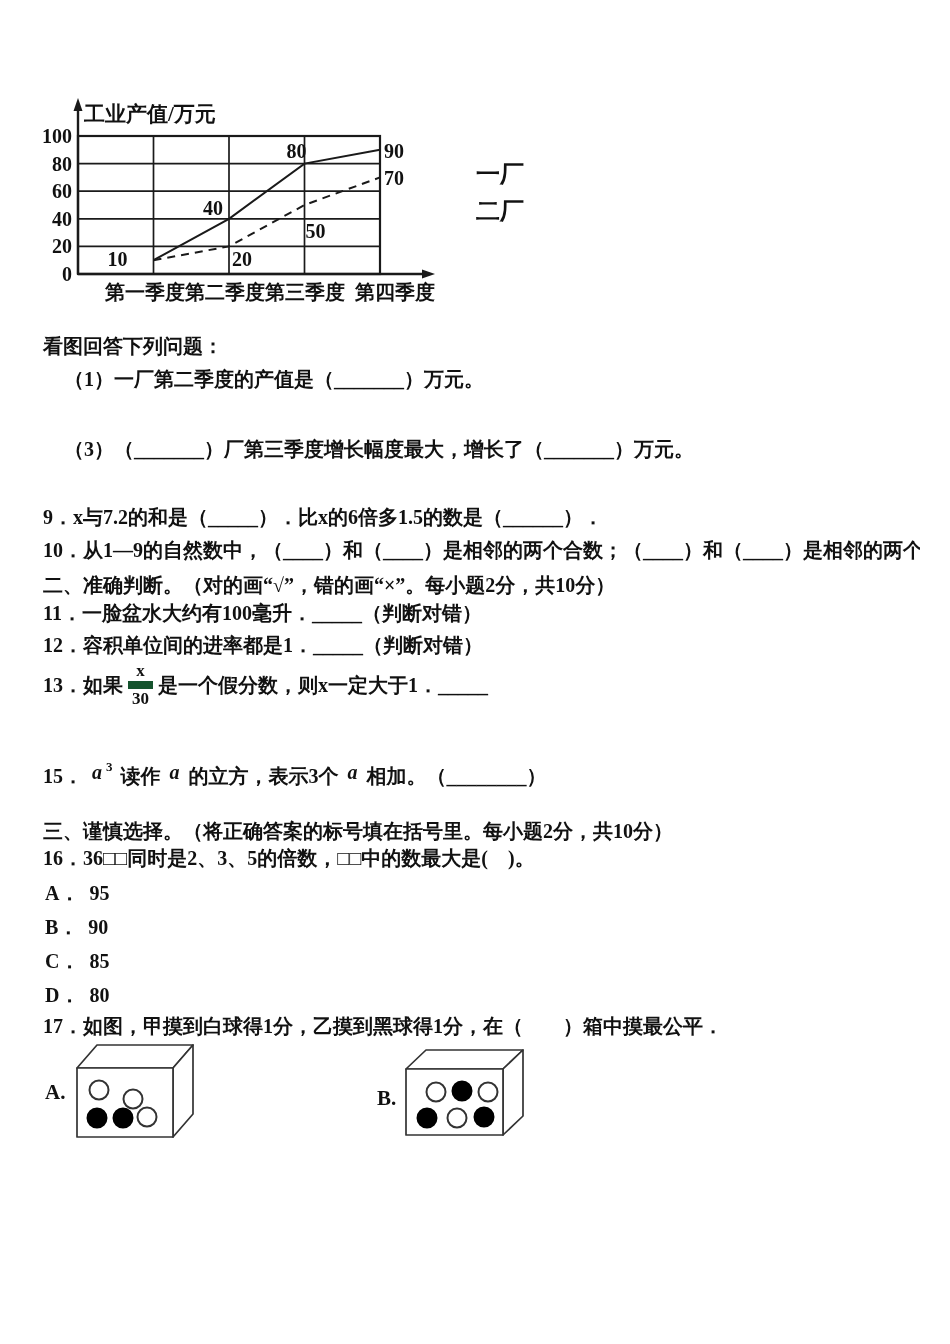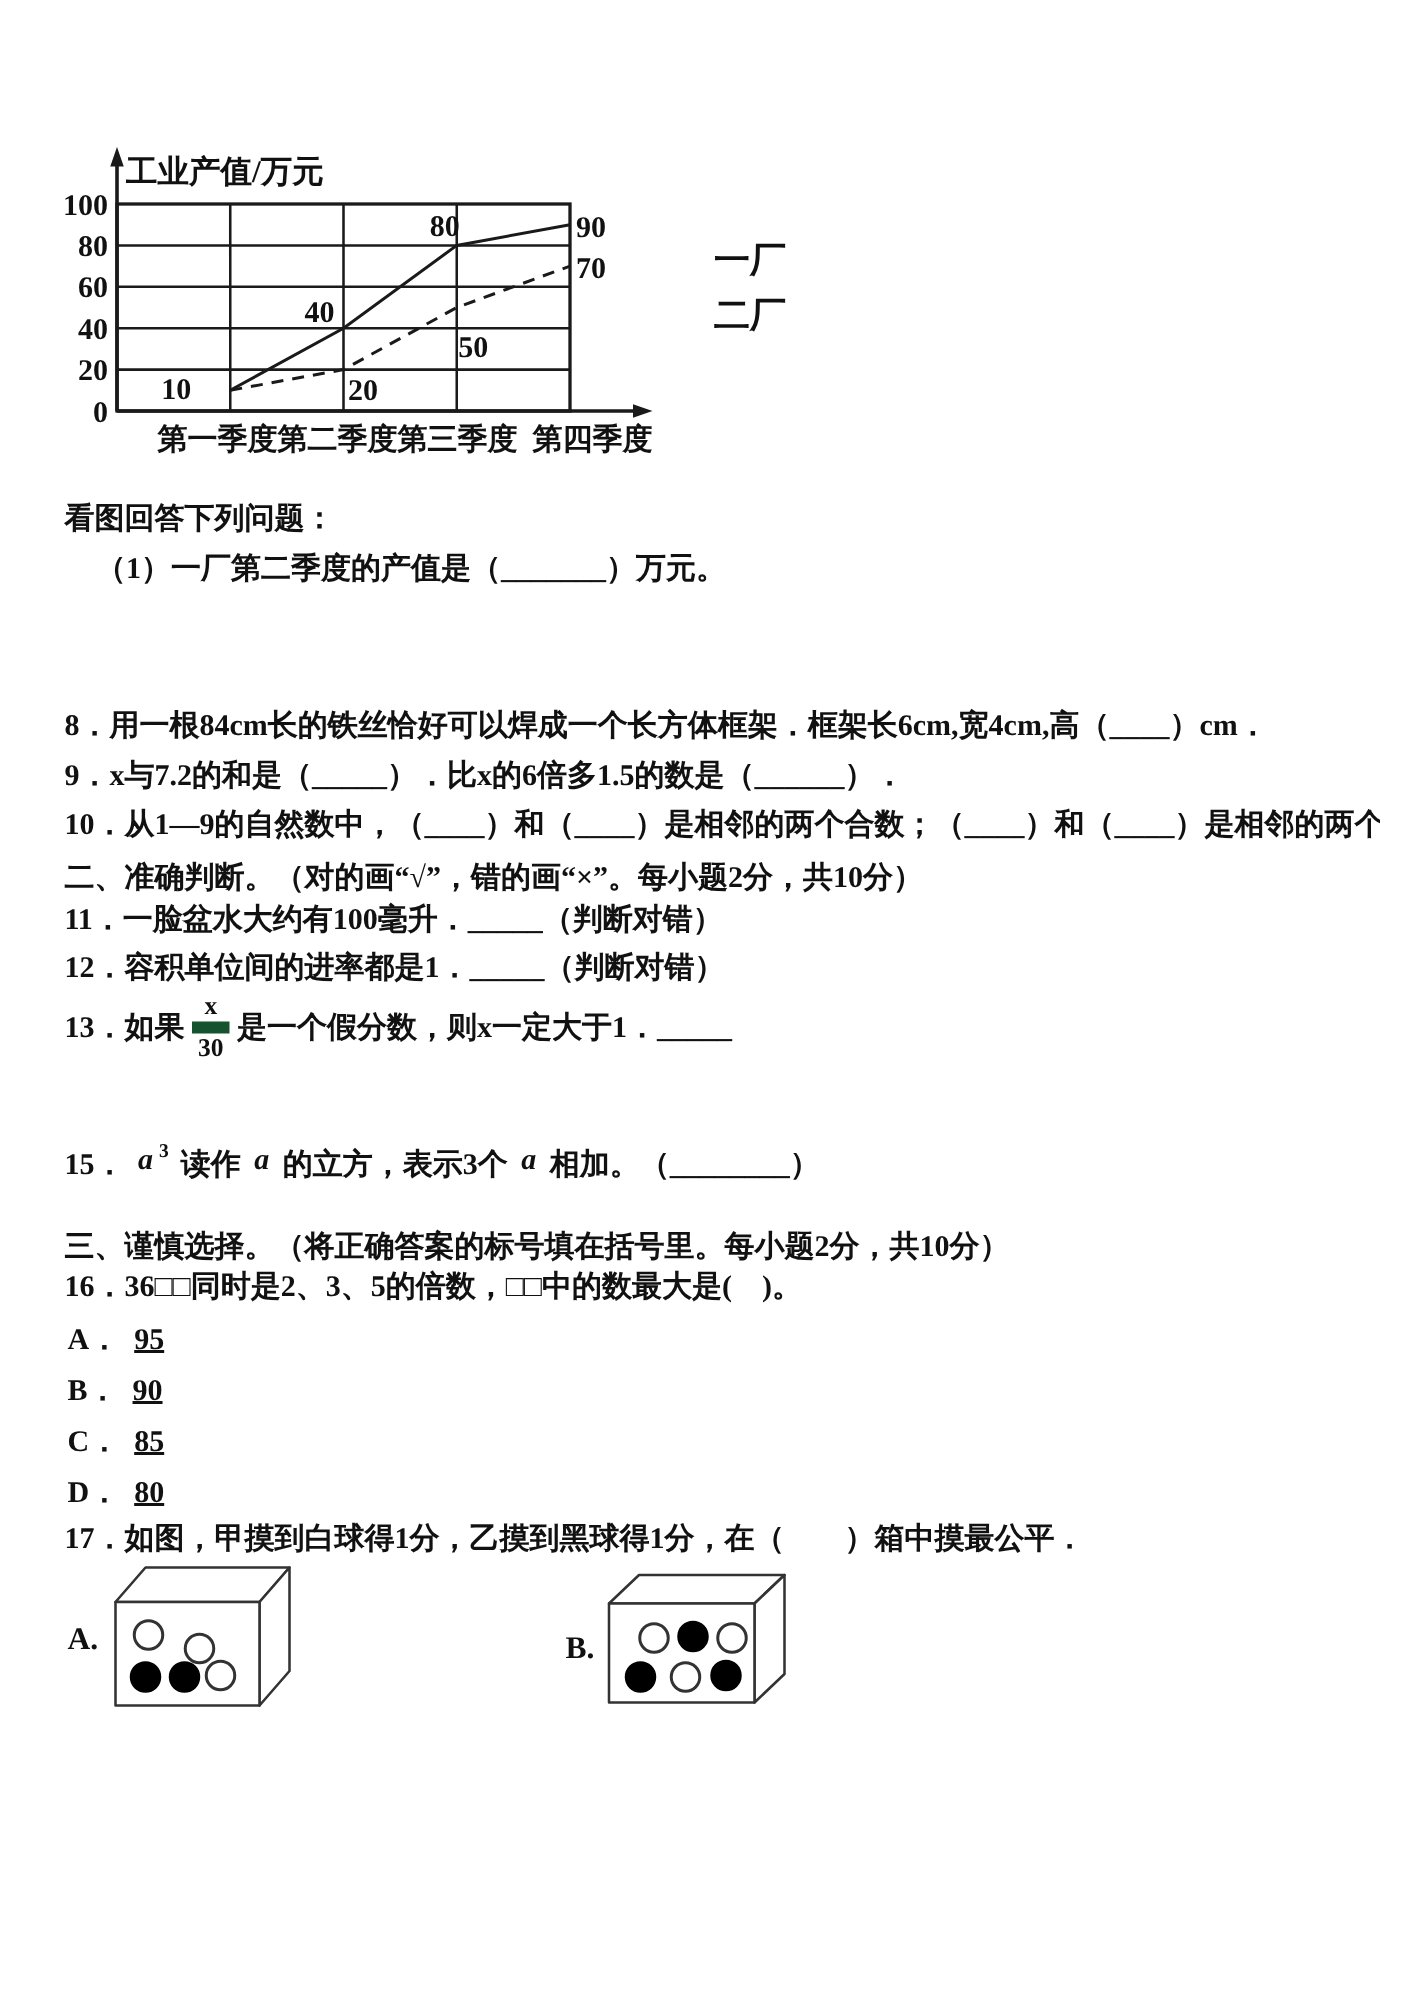--- a/index.html
+++ b/index.html
@@ -6,21 +6,21 @@
   #page{
     position:relative;width:920px;height:1344px;background:#ffffff;overflow:hidden;
     font-family:"Liberation Serif",serif;color:#111;
   }
   .line{
     position:absolute;left:43px;font-size:20px;font-weight:600;
     white-space:nowrap;line-height:26px;
   }
   .indent{left:64px;}
   .opt{left:45px;}
-  .opt .opt-num{margin-left:10px;text-decoration:underline;}
+  .opt .opt-num{margin-left:10px;}
   
   #chart-svg{position:absolute;left:30px;top:95px;}
   .axis{stroke:#1a1a1a;stroke-width:2.4;fill:none;}
   .arrow{fill:#1a1a1a;stroke:none;}
   .plot-border{fill:none;stroke:#1a1a1a;stroke-width:2.2;}
   .grid{stroke:#1a1a1a;stroke-width:1.7;}
   .series{fill:none;stroke:#1a1a1a;stroke-width:2;}
   .series.dashed{stroke-dasharray:8,6;}
   .tick{font:600 20px "Liberation Serif",serif;fill:#111;}
   .cat{font:700 20px "Liberation Serif",serif;fill:#111;}
@@ -101,22 +101,22 @@
       </g>
   </svg>
 
   <div id="legend">
     <div>一厂</div>
     <div>二厂</div>
   </div>
 
   <div class="line" style="top:333px">看图回答下列问题：</div>
   <div class="line indent" style="top:366px">（1）一厂第二季度的产值是（_______）万元。</div>
+  <div class="line indent" style="top:436px">（3）（_______）厂第三季度增长幅度最大，增长了（_______）万元。</div>
 
-  <div class="line" style="top:471px">8．用一根84cm长的铁丝恰好可以焊成一个长方体框架．框架长6cm,宽4cm,高（____）cm．</div>
   <div class="line" style="top:504px">9．x与7.2的和是（_____）．比x的6倍多1.5的数是（______）．</div>
   <div class="line" style="top:537px">10．从1—9的自然数中，（____）和（____）是相邻的两个合数；（____）和（____）是相邻的两个质数。</div>
 
   <div class="line" style="top:572px">二、准确判断。（对的画“√”，错的画“×”。每小题2分，共10分）</div>
   <div class="line" style="top:600px">11．一脸盆水大约有100毫升．_____（判断对错）</div>
   <div class="line" style="top:632px">12．容积单位间的进率都是1．_____（判断对错）</div>
 
   <div class="line q13-row" style="top:663px">
     <span>13．如果</span>
     <span class="frac">

